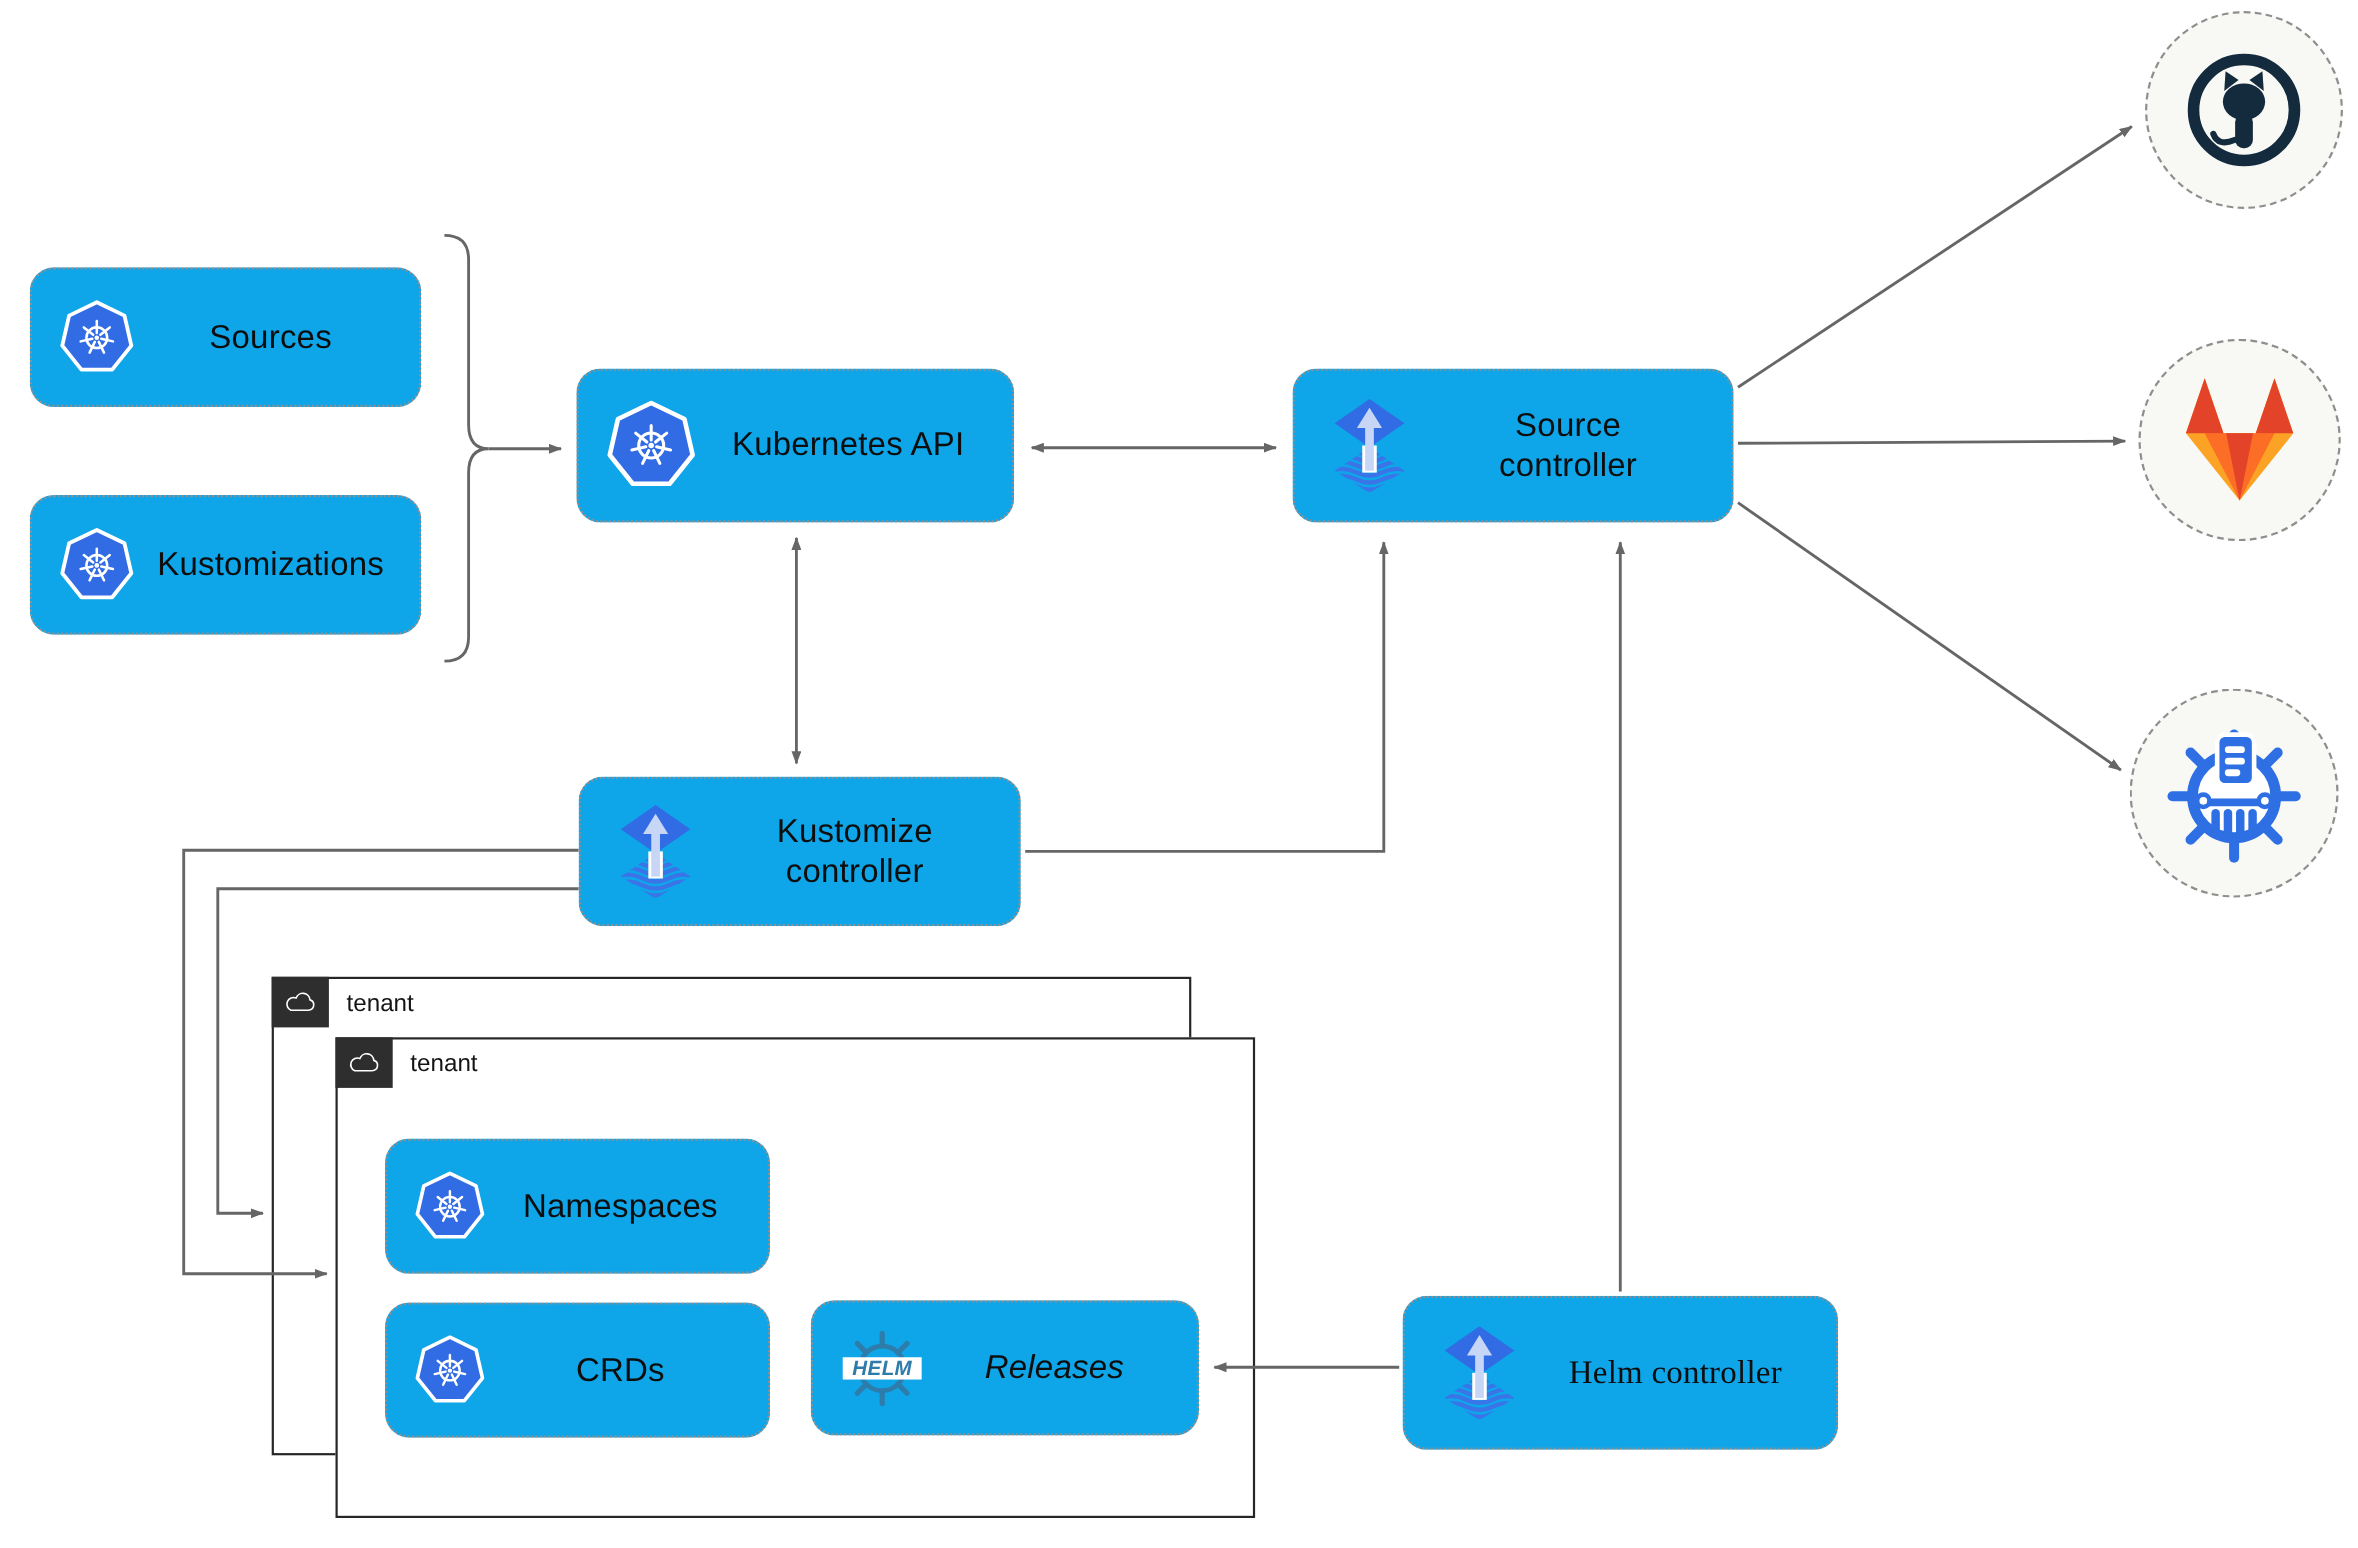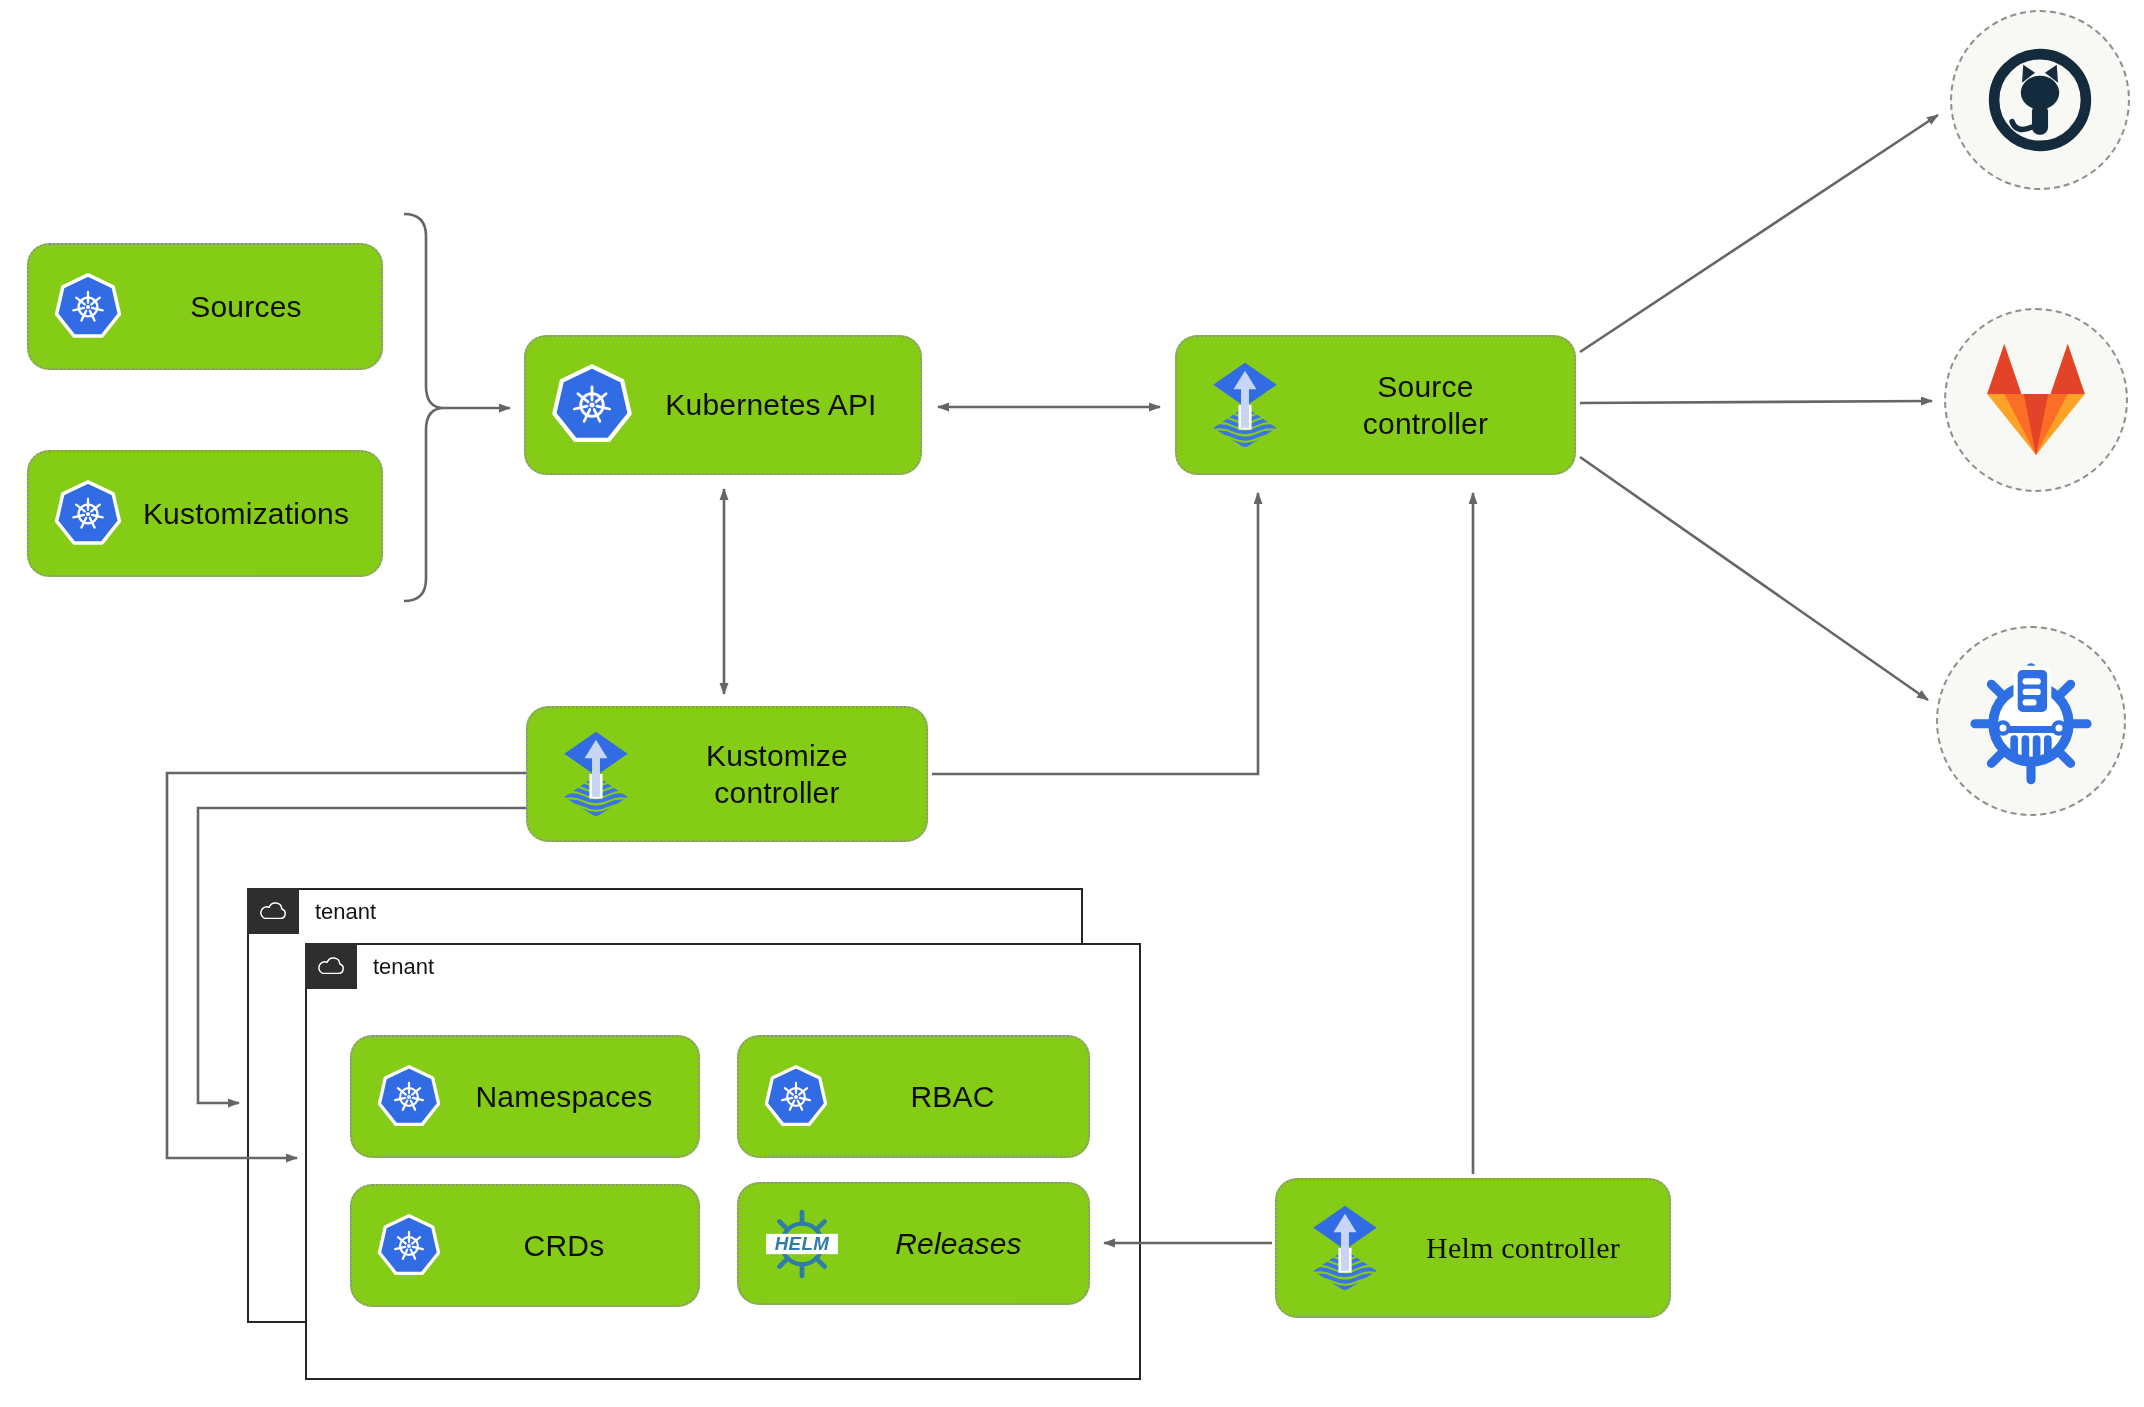--- a/index.html
+++ b/index.html
@@ -1,21 +1,21 @@
 <!DOCTYPE html>
 <html><head>
 <meta charset="utf-8">
 <style>
   html,body{margin:0;padding:0;background:#ffffff;}
   .canvas{position:relative;width:2144px;height:1407px;background:#ffffff;
           font-family:"Liberation Sans",sans-serif;overflow:hidden;}
 
   
   .pill{position:absolute;display:flex;align-items:center;box-sizing:border-box;
-        background:#84cc16;border:2px dotted #8f8f8f;border-radius:22px;
+        background:#0ea5e9;border:2px dotted #8f8f8f;border-radius:22px;
         padding:0 12px 0 24px;}
   .pill .icon{flex:0 0 auto;}
   .pill .lbl{flex:1 1 auto;text-align:center;font-size:30px;color:#0e0e0e;
              line-height:1.25;letter-spacing:.2px;}
 
   #sources        {left:27px;  top:243px; width:356px;height:127px;}
   #kustomizations {left:27px;  top:450px; width:356px;height:127px;}
   #k8s-api        {left:524px; top:335px; width:398px;height:140px;}
   #source-ctrl    {left:1175px;top:335px; width:401px;height:140px;}
   #kustomize-ctrl {left:526px; top:706px; width:402px;height:136px;}
@@ -241,26 +241,20 @@
     <div class="lbl" style="max-width:230px;margin:0 auto;font-family:Liberation Serif, serif;">Helm controller</div>
   </div>
 
   <div class="pill" id="namespaces">
     <svg class="icon" width="66" height="66">
         <use href="#sym-k8s"></use>
       </svg>
     <div class="lbl">Namespaces</div>
   </div>
 
-  <div class="pill" id="rbac">
-    <svg class="icon" width="66" height="66">
-        <use href="#sym-k8s"></use>
-      </svg>
-    <div class="lbl">RBAC</div>
-  </div>
 
   <div class="pill" id="crds">
     <svg class="icon" width="66" height="66">
         <use href="#sym-k8s"></use>
       </svg>
     <div class="lbl">CRDs</div>
   </div>
 
   <div class="pill" id="releases">
     <svg class="icon" width="78" height="78">

